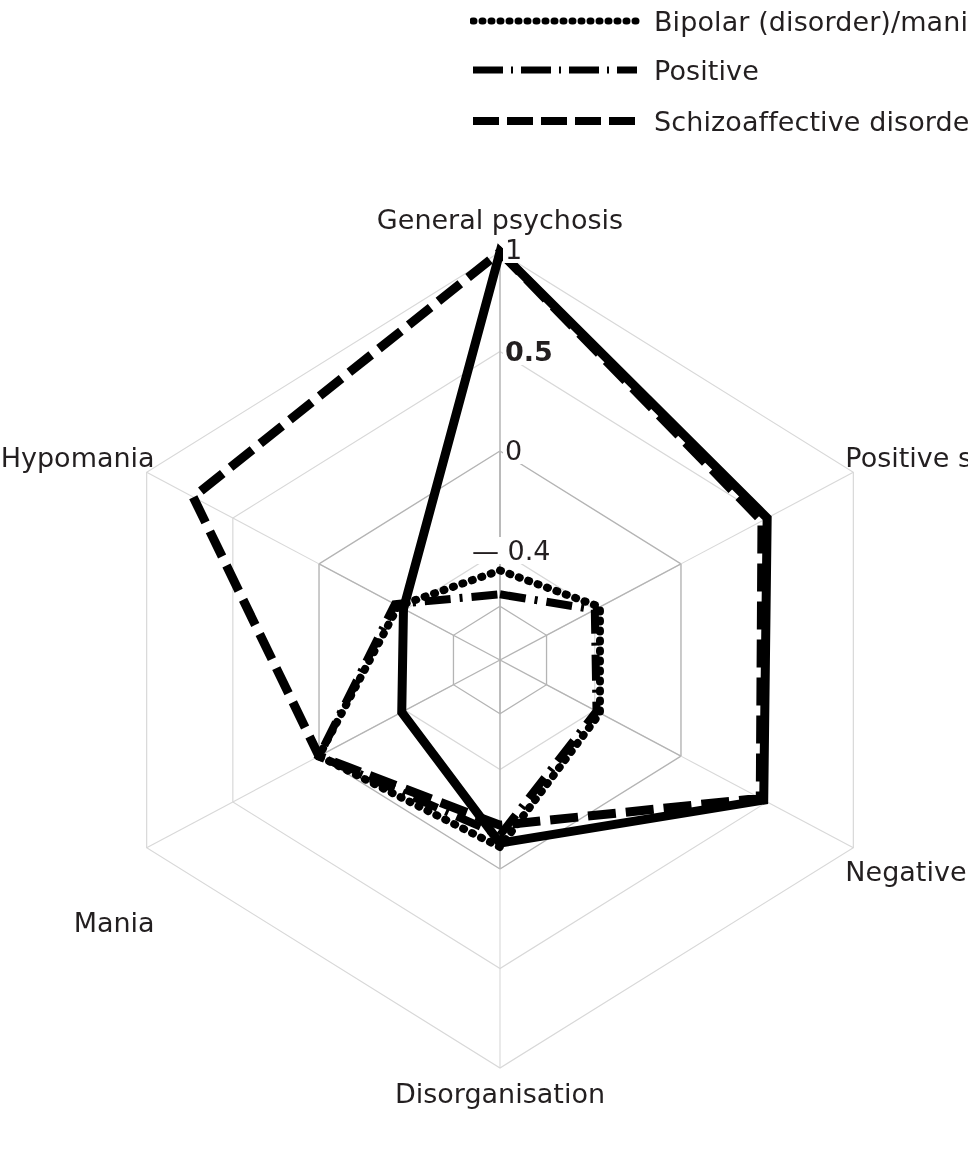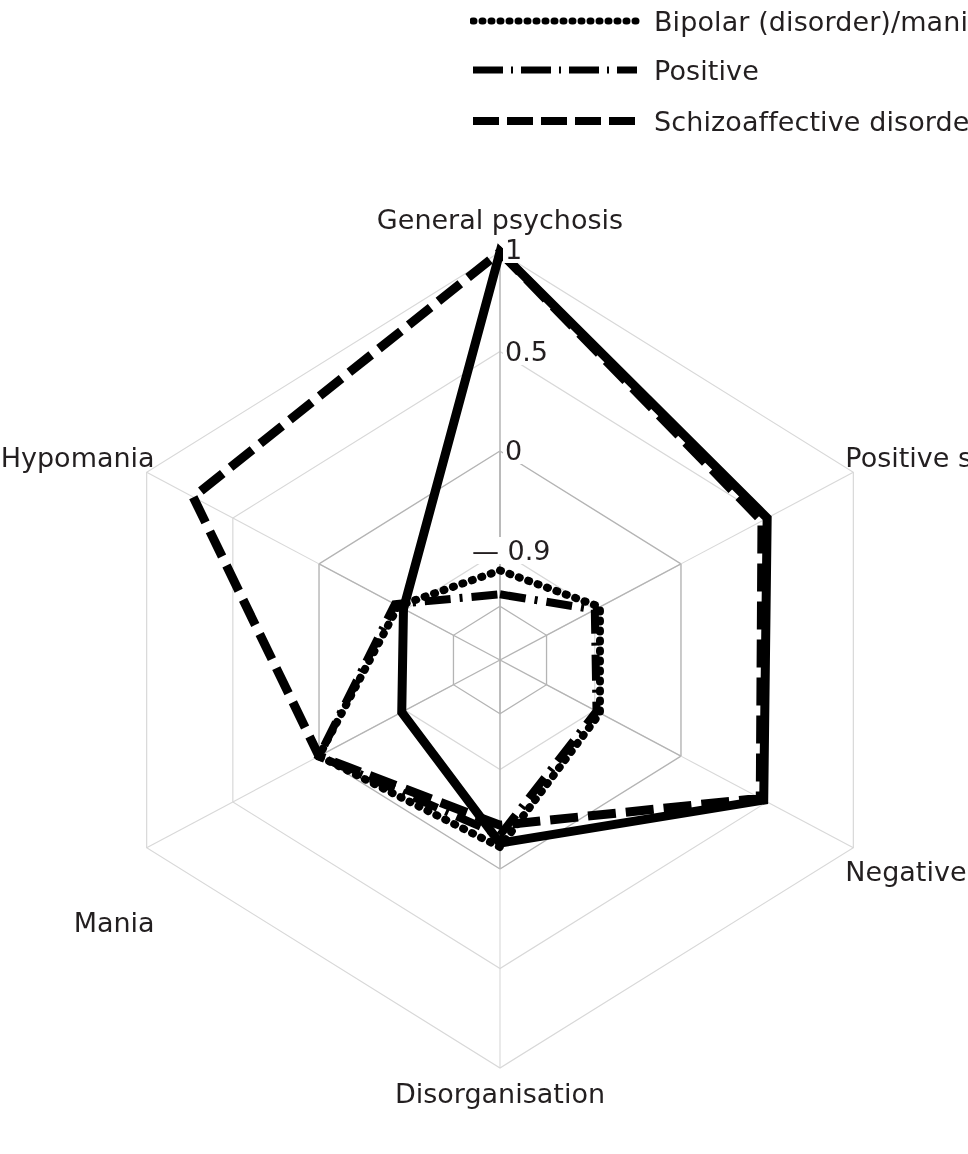--- a/index.html
+++ b/index.html
@@ -132,18 +132,18 @@
     </svg>
 
     <span class="axis-label" id="lbl-general" style="left: 500px; top: 206px; transform: translateX(-50%);">General psychosis</span>
     <span class="axis-label" id="lbl-positive" style="left: 845.338px; top: 444.32px;">Positive symptoms</span>
     <span class="axis-label" id="lbl-negative" style="left: 845.338px; top: 857.68px;">Negative symptoms</span>
     <span class="axis-label" id="lbl-disorg" style="left: 500px; top: 1080px; transform: translateX(-50%);">Disorganisation</span>
     <span class="axis-label" id="lbl-mania" style="left: 154.662px; top: 909px; transform: translateX(-100%);">Mania</span>
     <span class="axis-label" id="lbl-depress" style="left: 154.662px; top: 444.32px; transform: translateX(-100%);">Hypomania</span>
 
     <span class="tick-label" id="tick-1" style="left: 503px; top: 236px;">1</span>
-    <span class="tick-label" id="tick-05" style="left: 503px; top: 337.512px;">0.5</span>
+    <span class="tick-label" id="tick-05" style="left: 503px; top: 337.512px; font-weight: bold;">0.5</span>
     <span class="tick-label" id="tick-0" style="left: 503px; top: 437.024px;">0</span>
-    <span class="tick-label" id="tick-m05" style="left: 470px; top: 536.537px;">— 0.9</span>
+    <span class="tick-label" id="tick-m05" style="left: 470px; top: 536.537px;">— 0.4</span>
   </div>
 
 </div>
 
 </body></html>

